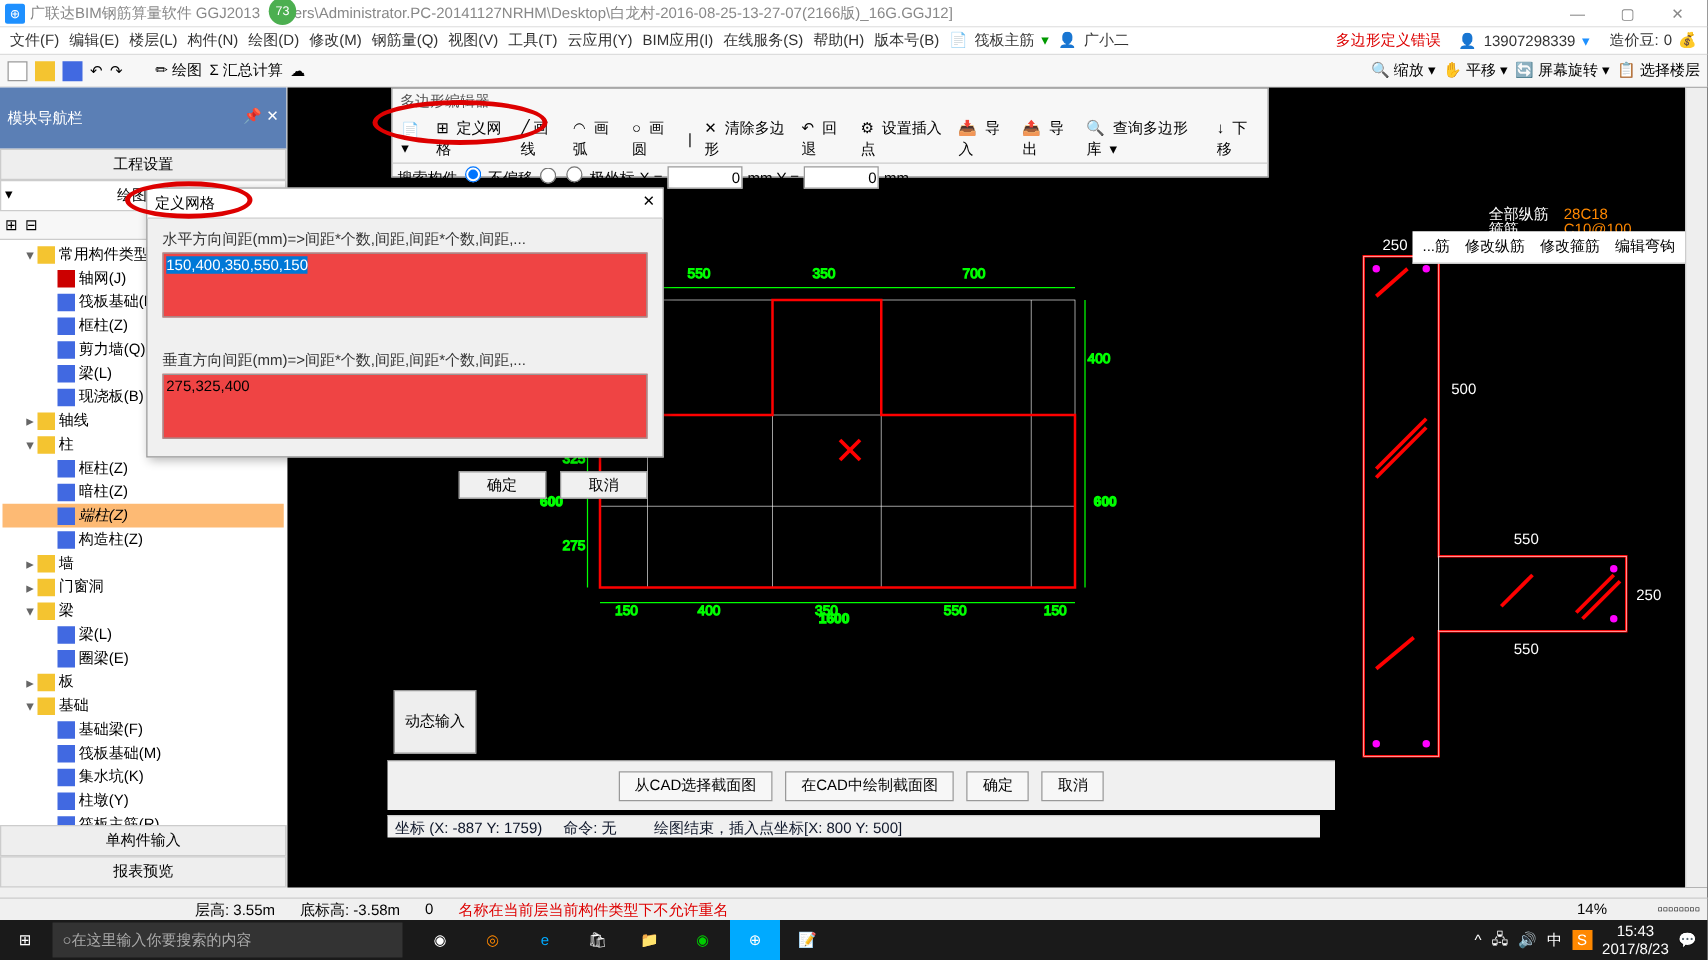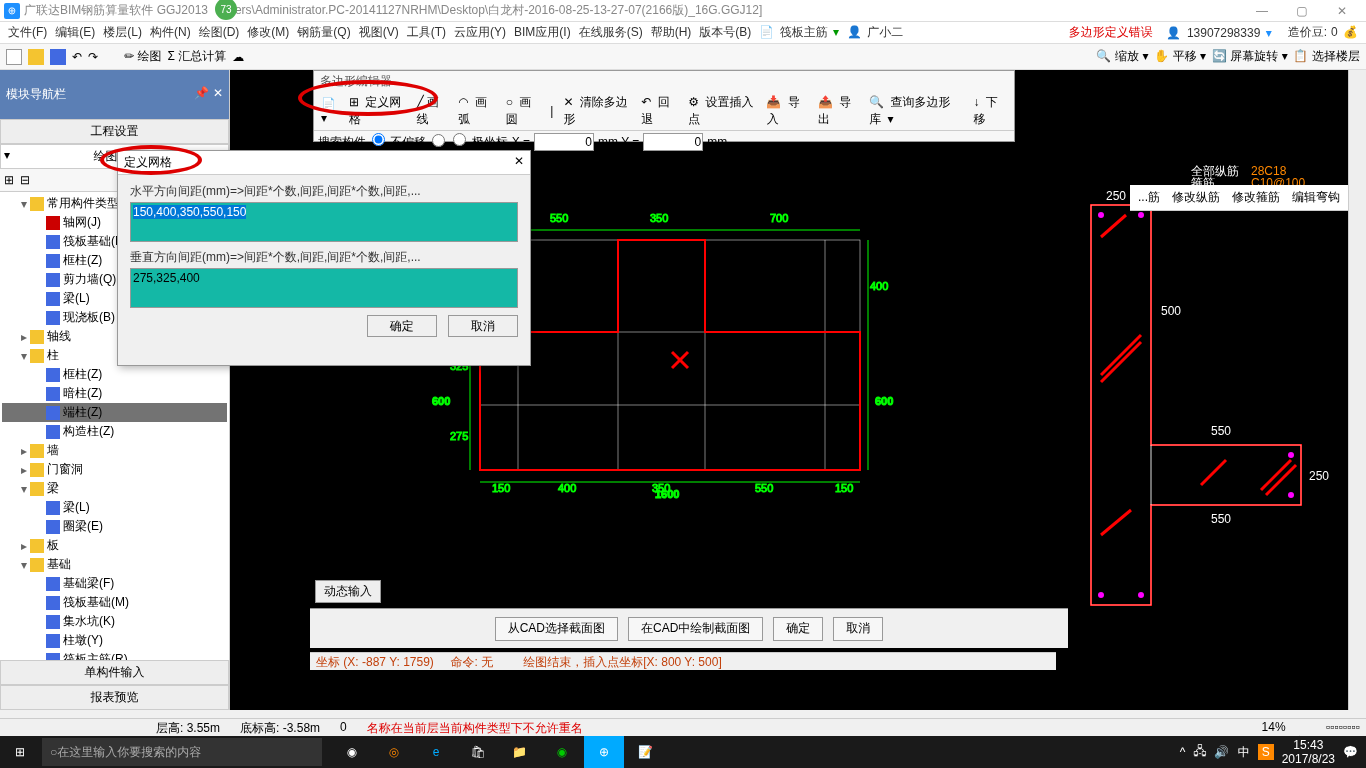--- a/index.html
+++ b/index.html
@@ -47,37 +47,37 @@
 .poly-tools span { padding: 0 3px; }
 .poly-coords { display: flex; align-items: center; padding: 2px 4px; gap: 4px; }
 .poly-coords input[type="text"] { width: 60px; border: 1px solid #999; padding: 1px; text-align: right; }
 .poly-coords input[type="radio"] { margin: 0 2px; }
 .red-circle1 { position: absolute; left: 298px; top: 80px; width: 140px; height: 36px; border: 4px solid #d00; border-radius: 50%; z-index: 60; pointer-events: none; }
 
 .grid-dialog { position: absolute; left: 117px; top: 150px; width: 414px; height: 216px; background: #f0f0f0; border: 1px solid #999; box-shadow: 2px 2px 8px rgba(0,0,0,0.3); z-index: 70; }
 .grid-dialog .dlg-title { background: #fff; padding: 3px 6px; display: flex; justify-content: space-between; border-bottom: 1px solid #ccc; }
 .grid-dialog .dlg-body { padding: 8px 12px; }
 .grid-dialog .lbl { color: #333; margin-bottom: 2px; }
-.grid-dialog .inp { width: 100%; height: 40px; border: 1px solid #999; background: #14b8a6; padding: 2px; margin-bottom: 7px; }
+.grid-dialog .inp { width: 100%; height: 52px; border: 1px solid #999; background: #ef4444; padding: 2px; margin-bottom: 26px; }
 .grid-dialog .sel { background: #0078d7; color: #fff; display: inline; }
 .grid-dialog .btns { text-align: right; }
 .grid-dialog button { width: 70px; height: 22px; margin-left: 8px; border: 1px solid #999; background: #f0f0f0; }
 .red-circle2 { position: absolute; left: 100px; top: 145px; width: 102px; height: 30px; border: 4px solid #d00; border-radius: 50%; z-index: 80; pointer-events: none; }
 .dim-green { stroke: #0f0; fill: #0f0; font-size: 11px; }
 .shape-red { stroke: #f00; fill: none; stroke-width: 2; }
 .grid-white { stroke: #fff; stroke-width: 0.5; fill: none; }
 .cross-red { stroke: #f00; stroke-width: 3; }
 
 .right-drawing { position: absolute; right: 25px; top: 145px; width: 280px; height: 500px; background: #000; }
 
 .bottom-bar { position: absolute; left: 310px; bottom: 120px; right: 298px; height: 40px; background: #f0f0f0; border-top: 1px solid #999; display: flex; align-items: center; justify-content: center; gap: 10px; padding: 4px; }
 .bottom-bar button { height: 24px; padding: 0 12px; border: 1px solid #999; background: #f7f7f7; }
-.dyn-input { position: absolute; left: 315px; bottom: 165px; border: 1px solid #999; background: #eee; padding: 2px 8px; }
-
-.statusbar { position: absolute; left: 310px; bottom: 98px; right: 310px; height: 18px; background: #f0f0f0; padding: 1px 6px; color: #c2410c; border-top: 1px solid #ccc; }
+.dyn-input { position: absolute; left: 315px; bottom: 165px; border: 1px solid #999; background: #eee; padding: 16px 8px; }
+
+.statusbar { position: absolute; left: 310px; bottom: 98px; right: 310px; height: 18px; background: #f0f0f0; padding: 1px 6px; color: #0f172a; border-top: 1px solid #ccc; }
 .footer { position: absolute; bottom: 32px; left: 0; right: 0; height: 18px; background: #f0f0f0; border-top: 1px solid #ccc; padding: 1px 6px; display: flex; gap: 20px; }
 .footer .err-msg { color: #d00; }
 
 .taskbar { position: absolute; bottom: 0; left: 0; right: 0; height: 32px; background: #1a1a1a; display: flex; align-items: center; }
 .taskbar .start { width: 40px; height: 32px; display: flex; align-items: center; justify-content: center; color: #fff; }
 .taskbar .search { flex: 0 0 280px; background: #333; color: #aaa; height: 28px; display: flex; align-items: center; padding: 0 8px; margin: 0 2px; }
 .taskbar .tb-apps { display: flex; gap: 2px; margin-left: 8px; }
 .taskbar .app { width: 40px; height: 32px; display: flex; align-items: center; justify-content: center; }
 .taskbar .tray { margin-left: auto; color: #fff; display: flex; align-items: center; gap: 8px; padding-right: 8px; font-size: 11px; }
 
@@ -157,21 +157,21 @@
         <div class="tree-item indent2"><span class="exp"></span><span class="ti-icon node-axis"></span>轴网(J)</div>
         <div class="tree-item indent2"><span class="exp"></span><span class="ti-icon node-item"></span>筏板基础(M)</div>
         <div class="tree-item indent2"><span class="exp"></span><span class="ti-icon node-item"></span>框柱(Z)</div>
         <div class="tree-item indent2"><span class="exp"></span><span class="ti-icon node-item"></span>剪力墙(Q)</div>
         <div class="tree-item indent2"><span class="exp"></span><span class="ti-icon node-item"></span>梁(L)</div>
         <div class="tree-item indent2"><span class="exp"></span><span class="ti-icon node-item"></span>现浇板(B)</div>
         <div class="tree-item indent1"><span class="exp">▸</span><span class="ti-icon folder"></span>轴线</div>
         <div class="tree-item indent1"><span class="exp">▾</span><span class="ti-icon folder"></span>柱</div>
         <div class="tree-item indent2"><span class="exp"></span><span class="ti-icon node-item"></span>框柱(Z)</div>
         <div class="tree-item indent2"><span class="exp"></span><span class="ti-icon node-item"></span>暗柱(Z)</div>
-        <div class="tree-item indent2" style="background: #737373;"><span class="exp"></span><span class="ti-icon node-item"></span>端柱(Z)</div>
+        <div class="tree-item indent2" style="background: #fdba74; font-style: italic;"><span class="exp"></span><span class="ti-icon node-item"></span>端柱(Z)</div>
         <div class="tree-item indent2"><span class="exp"></span><span class="ti-icon node-item"></span>构造柱(Z)</div>
         <div class="tree-item indent1"><span class="exp">▸</span><span class="ti-icon folder"></span>墙</div>
         <div class="tree-item indent1"><span class="exp">▸</span><span class="ti-icon folder"></span>门窗洞</div>
         <div class="tree-item indent1"><span class="exp">▾</span><span class="ti-icon folder"></span>梁</div>
         <div class="tree-item indent2"><span class="exp"></span><span class="ti-icon node-item"></span>梁(L)</div>
         <div class="tree-item indent2"><span class="exp"></span><span class="ti-icon node-item"></span>圈梁(E)</div>
         <div class="tree-item indent1"><span class="exp">▸</span><span class="ti-icon folder"></span>板</div>
         <div class="tree-item indent1"><span class="exp">▾</span><span class="ti-icon folder"></span>基础</div>
         <div class="tree-item indent2"><span class="exp"></span><span class="ti-icon node-item"></span>基础梁(F)</div>
         <div class="tree-item indent2"><span class="exp"></span><span class="ti-icon node-item"></span>筏板基础(M)</div>

